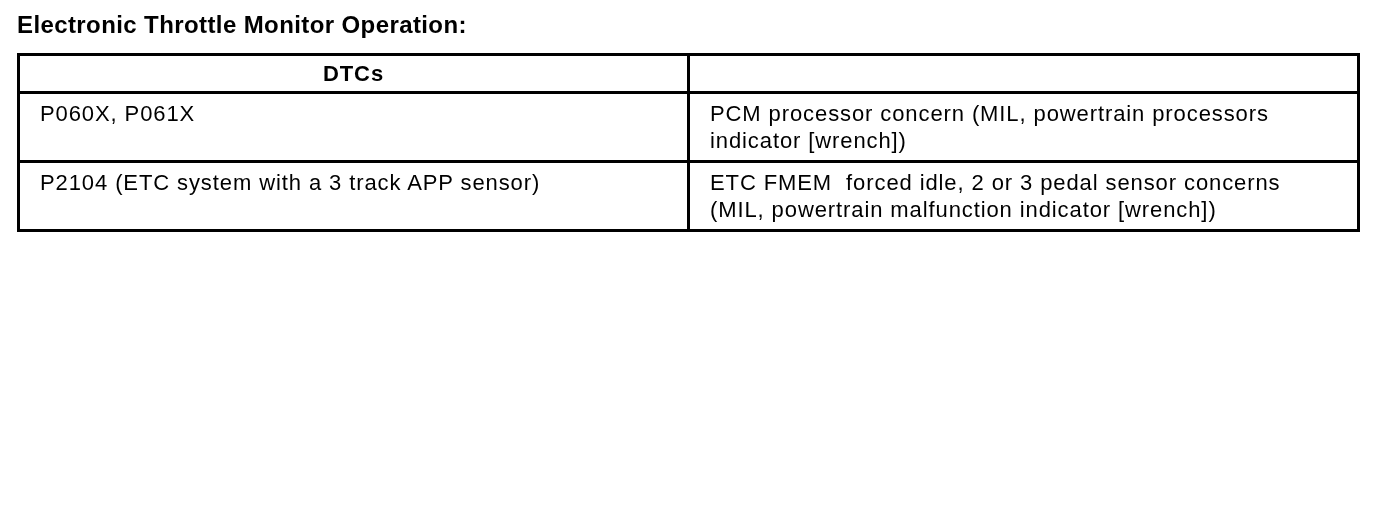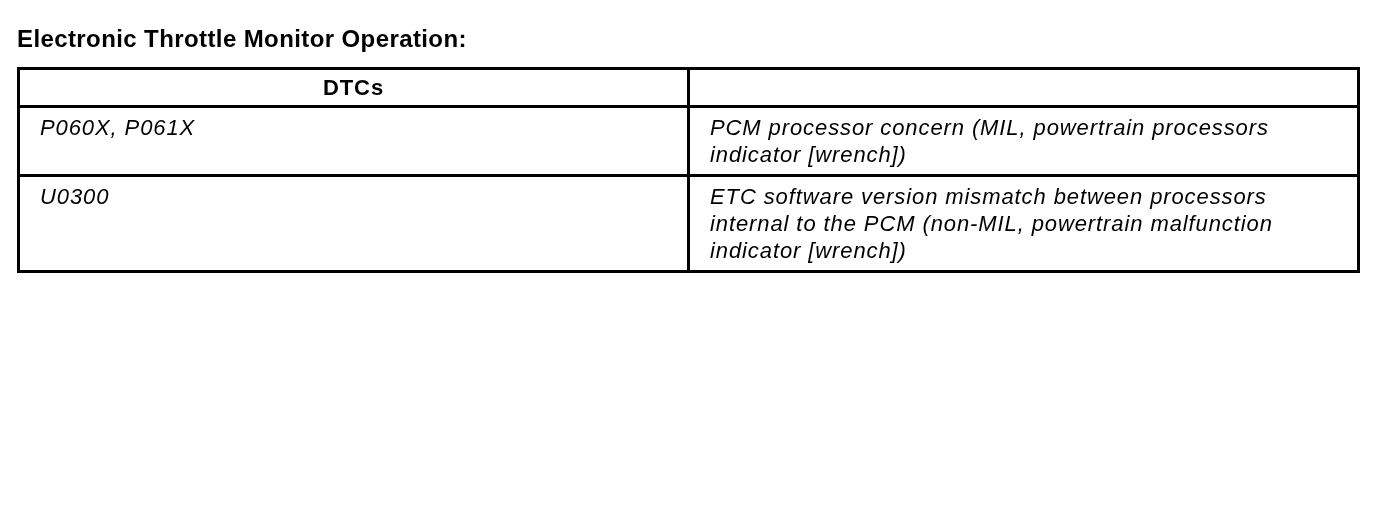--- a/index.html
+++ b/index.html
@@ -5,21 +5,21 @@
   html, body {
     margin: 0;
     padding: 0;
     background: #ffffff;
   }
   .page {
     position: relative;
     width: 1392px;
     height: 508px;
     box-sizing: border-box;
-    padding: 24px 0 0 17px;
+    padding: 10px 0 0 17px;
     background: #ffffff;
     color: #000000;
     font-family: "Liberation Sans", sans-serif;
     overflow: hidden;
   }
   .doc-title {
     margin: 0 0 13px 0;
     font-size: 24px;
     line-height: 30px;
     font-weight: bold;
@@ -40,21 +40,20 @@
     white-space: pre-wrap;
     word-wrap: break-word;
   }
   .dtc-table th {
     padding: 4px 20px;
     font-weight: bold;
   }
   .dtc-table td {
     padding: 6px 20px;
     font-weight: normal;
-    font-style: italic;
   }
   .col-dtc  { width: 50%; }
   .col-desc { width: 50%; }
 </style>
 </head>
 <body>
 
 <div class="page">
 
   <h1 class="doc-title">Electronic Throttle Monitor Operation:</h1>
@@ -65,23 +64,23 @@
         <th class="col-dtc">DTCs</th>
         <th class="col-desc"></th>
       </tr>
     </thead>
     <tbody>
   <tr>
     <td class="col-dtc">P060X, P061X</td>
     <td class="col-desc">PCM processor concern (MIL, powertrain processors indicator [wrench])</td>
   </tr>
 
+  <tr>
+    <td class="col-dtc">P2104 (ETC system with a 3 track APP sensor)</td>
+    <td class="col-desc">ETC FMEM  forced idle, 2 or 3 pedal sensor concerns (MIL, powertrain malfunction indicator [wrench])</td>
+  </tr>
 
 
 
-  <tr>
-    <td class="col-dtc">U0300</td>
-    <td class="col-desc">ETC software version mismatch between processors internal to the PCM (non-MIL, powertrain malfunction indicator [wrench])</td>
-  </tr>
 </tbody>
   </table>
 
 </div>
 
 </body></html>

